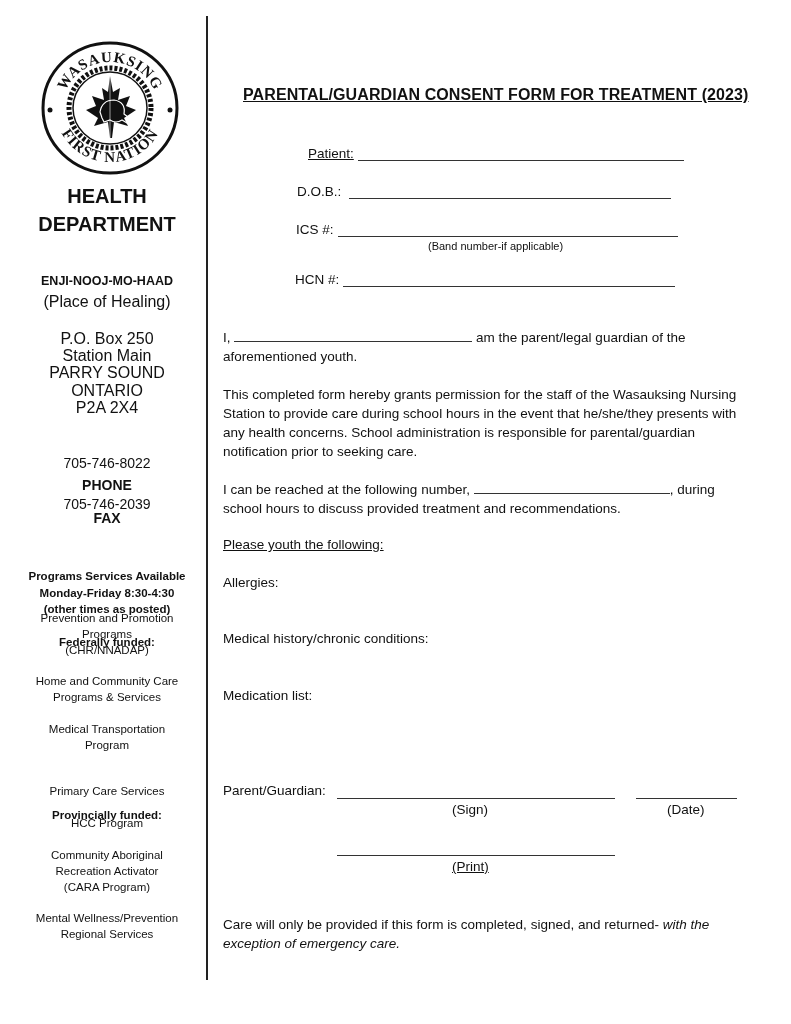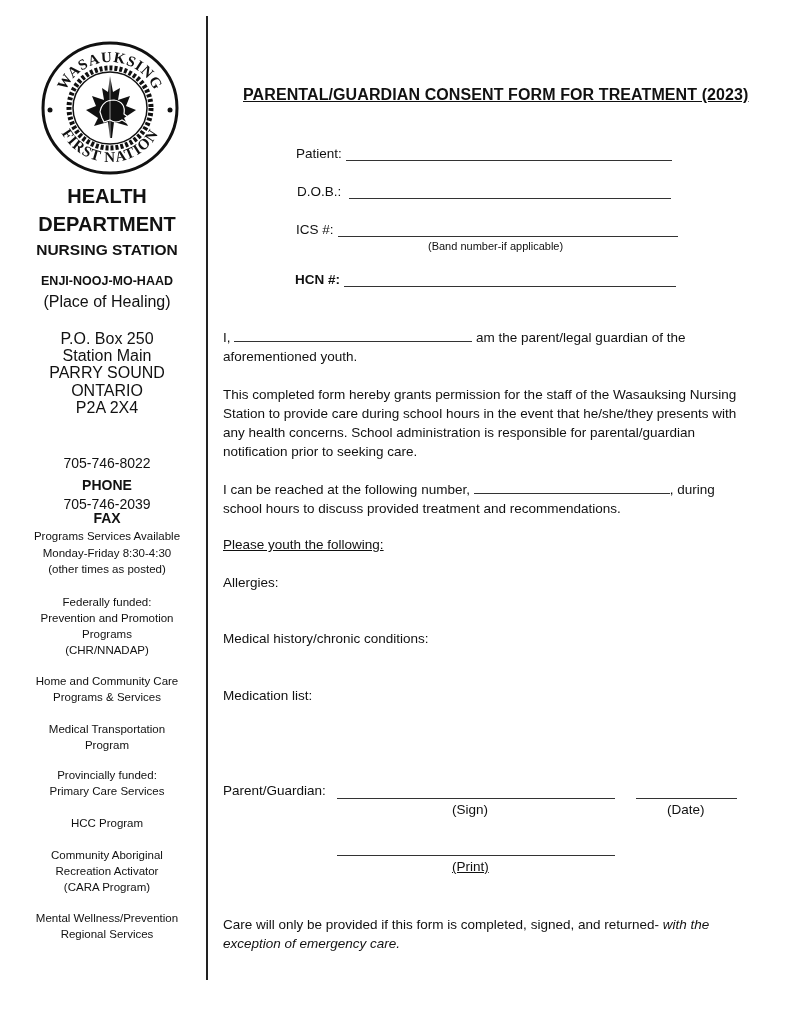--- a/index.html
+++ b/index.html
@@ -7,21 +7,21 @@
            font-family: "Liberation Sans", "DejaVu Sans", sans-serif; color: #111; }
     .page { position: absolute; left: 0; top: 0; width: 791px; height: 1024px; background: #fff; }
     .logo { position: absolute; left: 40px; top: 40px; width: 140px; height: 136px; }
     .side-text { position: absolute; left: 12px; width: 190px; text-align: center; line-height: 1.25; }
     .h-big { font-weight: bold; font-size: 20px; line-height: 28px; }
     .h-mid { font-weight: bold; font-size: 15.5px; }
     .b13 { font-weight: bold; font-size: 12.5px; }
     .n13 { font-size: 16px; }
     .n14 { font-size: 14px; line-height: 20px; }
     .b14 { font-weight: bold; font-size: 14px; line-height: 20px; margin-top: 42px; }
-    .b12 { font-weight: normal; font-size: 11.5px; line-height: 16.5px; }
+    .b12 { font-weight: bold; font-size: 11.5px; line-height: 16.5px; margin-top: 40px; }
     .n12 { font-size: 11.5px; line-height: 16px; }
 
     .divider { position: absolute; left: 206px; top: 16px; width: 2px; height: 964px; background: #222; }
 
     
     .title { position: absolute; left: 243px; top: 86px; font-weight: bold; font-size: 16px;
              text-decoration: underline; white-space: nowrap; letter-spacing: 0.1px; }
     .field { position: absolute; font-size: 13.5px; white-space: nowrap; display: flex; align-items: flex-end; }
     .field .line { display: inline-block; border-bottom: 1.4px solid #333; height: 14px; margin-left: 4px; }
     .hint { position: absolute; font-size: 11px; white-space: nowrap; }
@@ -56,21 +56,20 @@
     <circle cx="130" cy="70" r="2.5" fill="#111"></circle>
 
     <path d="M70 36 L73 52 L80 48 L78 60 L90 56 L86 66 L96 70 L84 78 L88 86 L74 82 L72 98 L70 98 L68 82 L54 86 L58 78 L46 70 L56 66 L52 56 L64 60 L62 48 L68 52 Z" fill="#111"></path>
 
     <path d="M60 72 Q62 60 74 60 Q86 62 84 74 L92 80 Q96 84 92 86 L82 80 Q76 84 70 80 L64 82 L62 78 Z" fill="none" stroke="#fff" stroke-width="1.2"></path>
     <line x1="70" y1="36" x2="70" y2="100" stroke="#fff" stroke-width="0.6"></line>
   </svg>
 
   <div class="side-text h-big" style="top:182px;">HEALTH</div>
   <div class="side-text h-big" style="top:210px;">DEPARTMENT</div>
-  <div class="side-text h-mid" style="top:240px;">NURSING STATION</div>
 
   <div class="side-text b13" style="top:274px;">ENJI-NOOJ-MO-HAAD</div>
   <div class="side-text n13" style="top:292px;">(Place of Healing)</div>
 
   <div class="side-text n13" style="top:330px; line-height:17.2px;">
     <div>P.O. Box 250</div>
     <div>Station Main</div>
     <div>PARRY SOUND</div>
     <div>ONTARIO</div>
     <div>P2A 2X4</div>
@@ -112,34 +111,34 @@
   </div>
   <div class="side-text n12" style="top:910px;">
     <div>Mental Wellness/Prevention</div>
     <div>Regional Services</div>
   </div>
 
   <div class="divider"></div>
 
   <div class="title">PARENTAL/GUARDIAN CONSENT FORM FOR TREATMENT (2023)</div>
 
-  <div class="field" style="left:296px; top:146px;">
+  <div class="field" style="left:308px; top:146px;text-decoration:underline;">
     <span>Patient:</span>
     <span class="line" style="width:326px;"></span>
   </div>
   <div class="field" style="left:297px; top:184px;">
     <span>D.O.B.:</span>
     <span class="line" style="width:322px; margin-left:8px;"></span>
   </div>
   <div class="field" style="left:296px; top:222px;">
     <span>ICS #:</span>
     <span class="line" style="width:340px;"></span>
   </div>
   <div class="hint" style="left:428px; top:240px;">(Band number-if applicable)</div>
-  <div class="field" style="left:295px; top:272px;font-weight:bold;">
+  <div class="field" style="left:295px; top:272px;">
     <span>HCN #:</span>
     <span class="line" style="width:332px;"></span>
   </div>
 
   <div class="para" style="top:328px;">
     <span>I,</span>
     <span class="inline-line" style="width:238px;"></span>
     <span>am the parent/legal guardian of the</span><br>
     <span>aforementioned youth.</span>
   </div>

